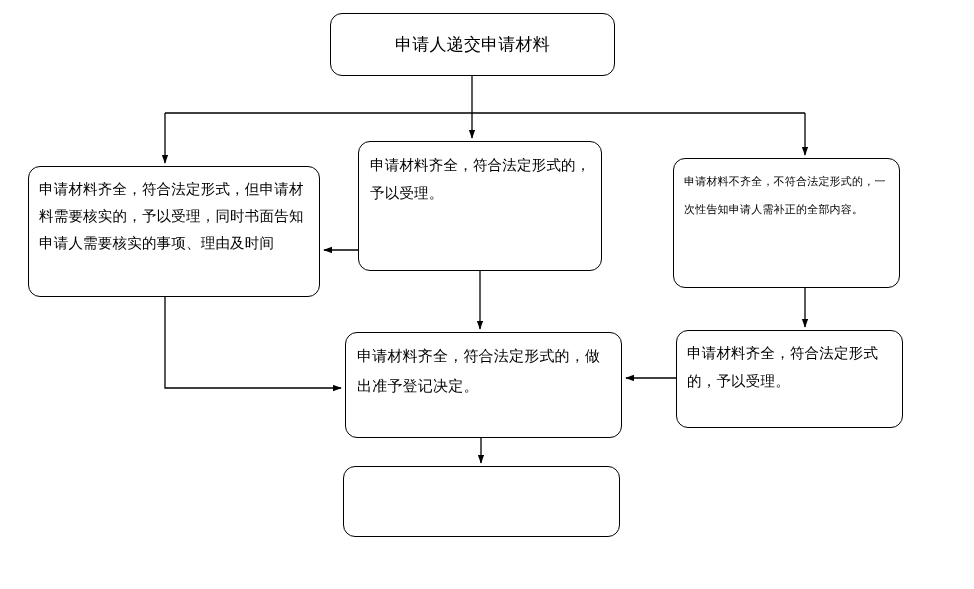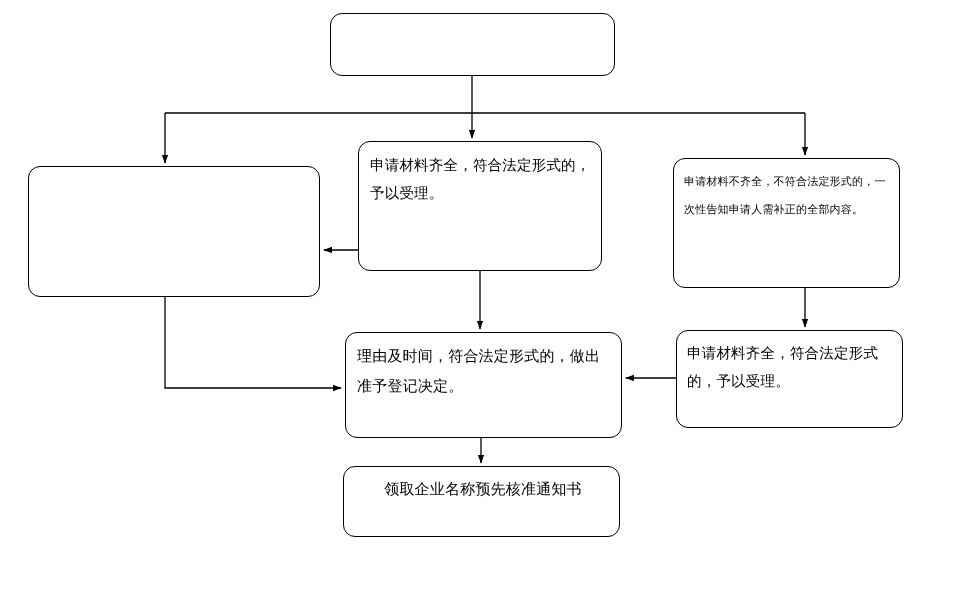--- a/index.html
+++ b/index.html
@@ -106,31 +106,32 @@
 
       <path d="M805,288 L805,327" marker-end="url(#arrowhead)"></path>
 
       <path d="M676,378 L626,378" marker-end="url(#arrowhead)"></path>
 
       <path d="M481,438 L481,463" marker-end="url(#arrowhead)"></path>
     </g>
   </svg>
 
   <div class="node-box" style="left:330px; top:13px; width:285px; height:63px;"></div>
+  <div class="node-text t-top" style="left:340px; top:33px; width:265px;">申请人递交申请材料</div>
 
   <div class="node-box" style="left:28px; top:166px; width:292px; height:131px;"></div>
+  <div class="node-text t-left" style="left:39px; top:176px; width:272px;">申请材料齐全，符合法定形式，但申请材料需要核实的，予以受理，同时书面告知申请人需要核实的事项、理由及时间</div>
 
   <div class="node-box" style="left:358px; top:141px; width:244px; height:130px;"></div>
   <div class="node-text t-mid-top" style="left:370px; top:151px; width:224px;">申请材料齐全，符合法定形式的，予以受理。</div>
 
   <div class="node-box" style="left:673px; top:158px; width:227px; height:130px;"></div>
   <div class="node-text t-right-top" style="left:684px; top:168px; width:208px;">申请材料不齐全，不符合法定形式的，一次性告知申请人需补正的全部内容。</div>
 
   <div class="node-box" style="left:345px; top:332px; width:277px; height:106px;"></div>
-  <div class="node-text t-center-bottom" style="left:357px; top:341px; width:257px;">理由及时间，符合法定形式的，做出准予登记决定。</div>
+  <div class="node-text t-center-bottom" style="left:357px; top:341px; width:257px;">申请材料齐全，符合法定形式的，做出准予登记决定。</div>
 
   <div class="node-box" style="left:676px; top:330px; width:227px; height:98px;"></div>
   <div class="node-text t-right-bottom" style="left:687px; top:339px; width:208px;">申请材料齐全，符合法定形式的，予以受理。</div>
 
   <div class="node-box" style="left:343px; top:466px; width:277px; height:71px;"></div>
-  <div class="node-text t-final" style="left:355px; top:478px; width:256px; text-align:center;">领取企业名称预先核准通知书</div>
 
 </div>
 
 </body></html>

